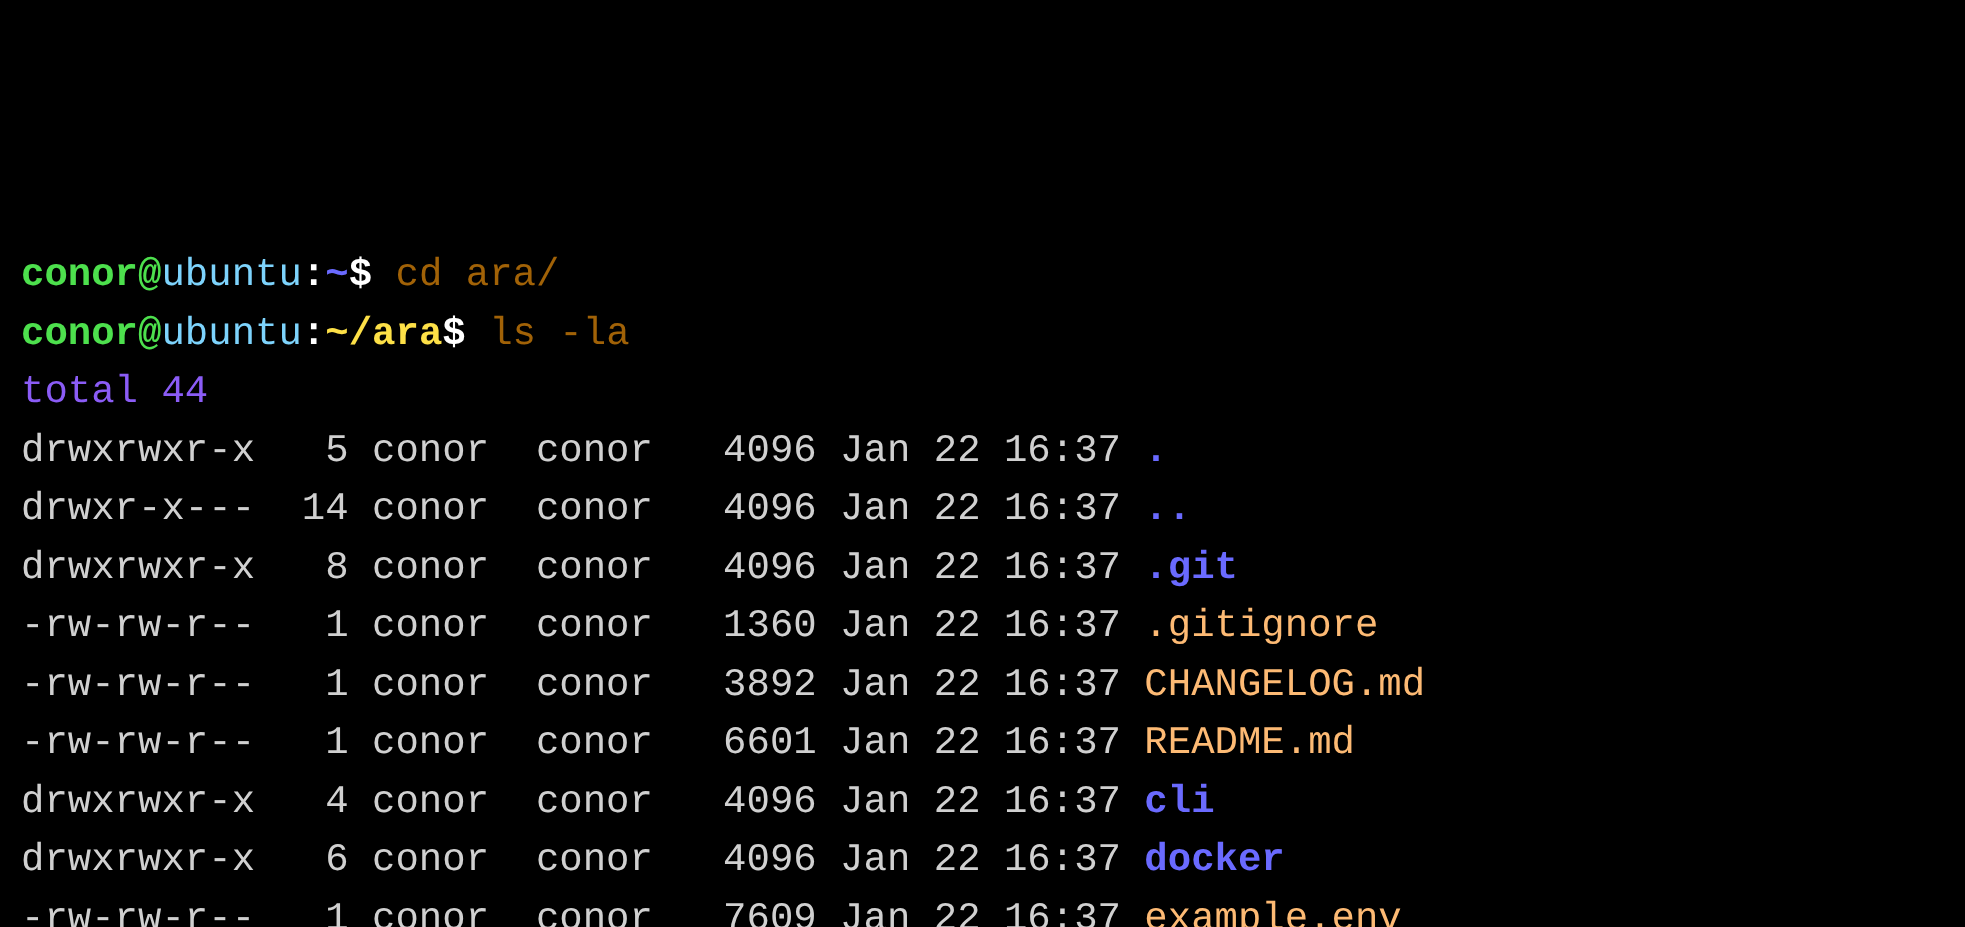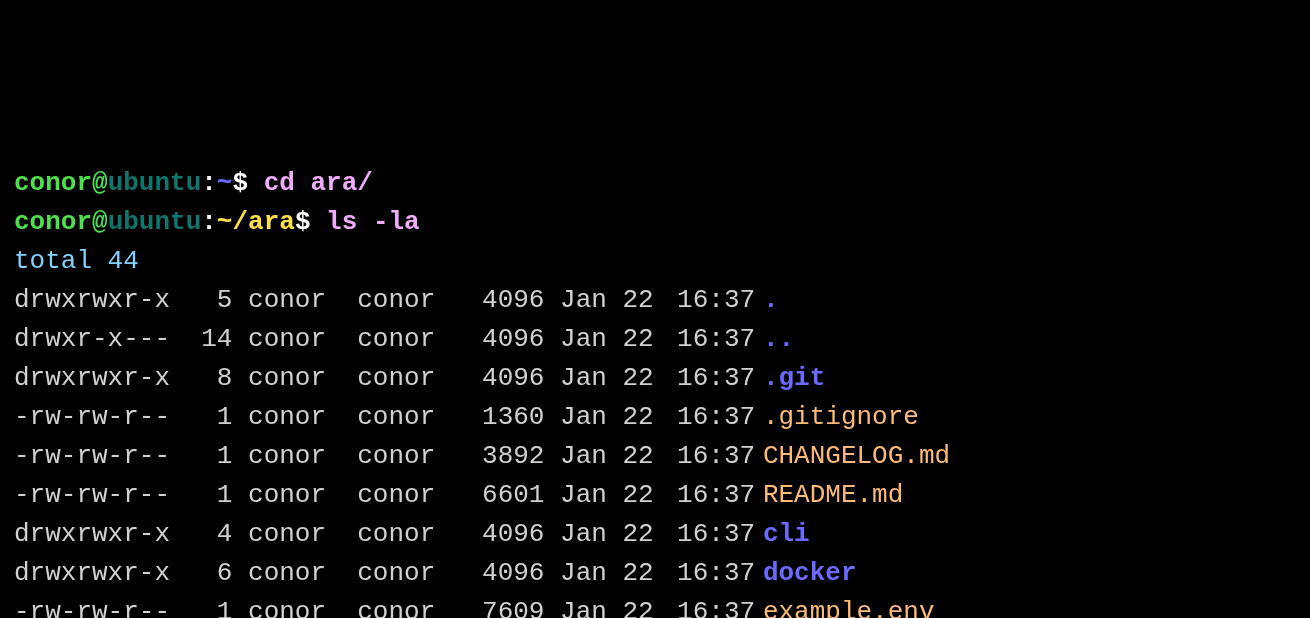--- a/index.html
+++ b/index.html
@@ -10,40 +10,40 @@
       font-size: 26px;
       line-height: 1.5;
       padding: 8px 14px;
       white-space: pre;
       width: 1310px;
       height: 618px;
       overflow: hidden;
     }
     .user { color: #4de04d; font-weight: bold; }
     .at { color: #4de04d; font-weight: bold; }
-    .host { color: #0f766e; font-weight: bold; }
+    .host { color: #7dd3fc; font-weight: normal; }
     .colon { color: #ffffff; font-weight: bold; }
     .tilde { color: #6a6aff; font-weight: bold; }
     .path { color: #fde047; font-weight: bold; }
     .dollar { color: #ffffff; font-weight: bold; }
-    .cmd { color: #f0abfc; font-weight: bold; }
-    .output { color: #7dd3fc; }
+    .cmd { color: #a16207; }
+    .output { color: #8b5cf6; }
     .dir { color: #6a6aff; font-weight: bold; }
     .file { color: #fdba74; }
     .prompt-line { display: block; }
     .ls-row { display: block; }
     
     .c-perms { display: inline-block; width: 10ch; }
     .c-links { display: inline-block; width: 3ch; text-align: right; }
     .c-owner { display: inline-block; width: 6ch; }
     .c-group { display: inline-block; width: 6ch; }
     .c-size  { display: inline-block; width: 5ch; text-align: right; }
     .c-month { display: inline-block; width: 4ch; }
     .c-day   { display: inline-block; width: 3ch; }
-    .c-time  { display: inline-block; width: 6ch; text-align: center; }
+    .c-time  { display: inline-block; width: 6ch; }
     .c-name  { display: inline-block; }
   </style>
 </head>
 <body>
 
 
 
 <div><span class="prompt-line"><span class="user">conor</span><span class="at">@</span><span class="host">ubuntu</span><span class="colon">:</span><span class="tilde">~</span><span class="dollar">$</span><span class="cmd"> <span>cd ara/</span></span></span><span class="prompt-line"><span class="user">conor</span><span class="at">@</span><span class="host">ubuntu</span><span class="colon">:</span><span class="path">~/ara</span><span class="dollar">$</span><span class="cmd"> <span>ls -la</span></span></span><span class="output">total 44</span>
 <div id="listing"><span class="ls-row"><span class="c-perms">drwxrwxr-x</span> <span class="c-links">5</span> <span class="c-owner">conor</span> <span class="c-group">conor</span> <span class="c-size">4096</span> <span class="c-month">Jan</span><span class="c-day">22</span><span class="c-time">16:37</span><span class="c-name dir">.</span></span><span class="ls-row"><span class="c-perms">drwxr-x---</span> <span class="c-links">14</span> <span class="c-owner">conor</span> <span class="c-group">conor</span> <span class="c-size">4096</span> <span class="c-month">Jan</span><span class="c-day">22</span><span class="c-time">16:37</span><span class="c-name dir">..</span></span><span class="ls-row"><span class="c-perms">drwxrwxr-x</span> <span class="c-links">8</span> <span class="c-owner">conor</span> <span class="c-group">conor</span> <span class="c-size">4096</span> <span class="c-month">Jan</span><span class="c-day">22</span><span class="c-time">16:37</span><span class="c-name dir">.git</span></span><span class="ls-row"><span class="c-perms">-rw-rw-r--</span> <span class="c-links">1</span> <span class="c-owner">conor</span> <span class="c-group">conor</span> <span class="c-size">1360</span> <span class="c-month">Jan</span><span class="c-day">22</span><span class="c-time">16:37</span><span class="c-name file">.gitignore</span></span><span class="ls-row"><span class="c-perms">-rw-rw-r--</span> <span class="c-links">1</span> <span class="c-owner">conor</span> <span class="c-group">conor</span> <span class="c-size">3892</span> <span class="c-month">Jan</span><span class="c-day">22</span><span class="c-time">16:37</span><span class="c-name file">CHANGELOG.md</span></span><span class="ls-row"><span class="c-perms">-rw-rw-r--</span> <span class="c-links">1</span> <span class="c-owner">conor</span> <span class="c-group">conor</span> <span class="c-size">6601</span> <span class="c-month">Jan</span><span class="c-day">22</span><span class="c-time">16:37</span><span class="c-name file">README.md</span></span><span class="ls-row"><span class="c-perms">drwxrwxr-x</span> <span class="c-links">4</span> <span class="c-owner">conor</span> <span class="c-group">conor</span> <span class="c-size">4096</span> <span class="c-month">Jan</span><span class="c-day">22</span><span class="c-time">16:37</span><span class="c-name dir">cli</span></span><span class="ls-row"><span class="c-perms">drwxrwxr-x</span> <span class="c-links">6</span> <span class="c-owner">conor</span> <span class="c-group">conor</span> <span class="c-size">4096</span> <span class="c-month">Jan</span><span class="c-day">22</span><span class="c-time">16:37</span><span class="c-name dir">docker</span></span><span class="ls-row"><span class="c-perms">-rw-rw-r--</span> <span class="c-links">1</span> <span class="c-owner">conor</span> <span class="c-group">conor</span> <span class="c-size">7609</span> <span class="c-month">Jan</span><span class="c-day">22</span><span class="c-time">16:37</span><span class="c-name file">example.env</span></span></div></div>
 

